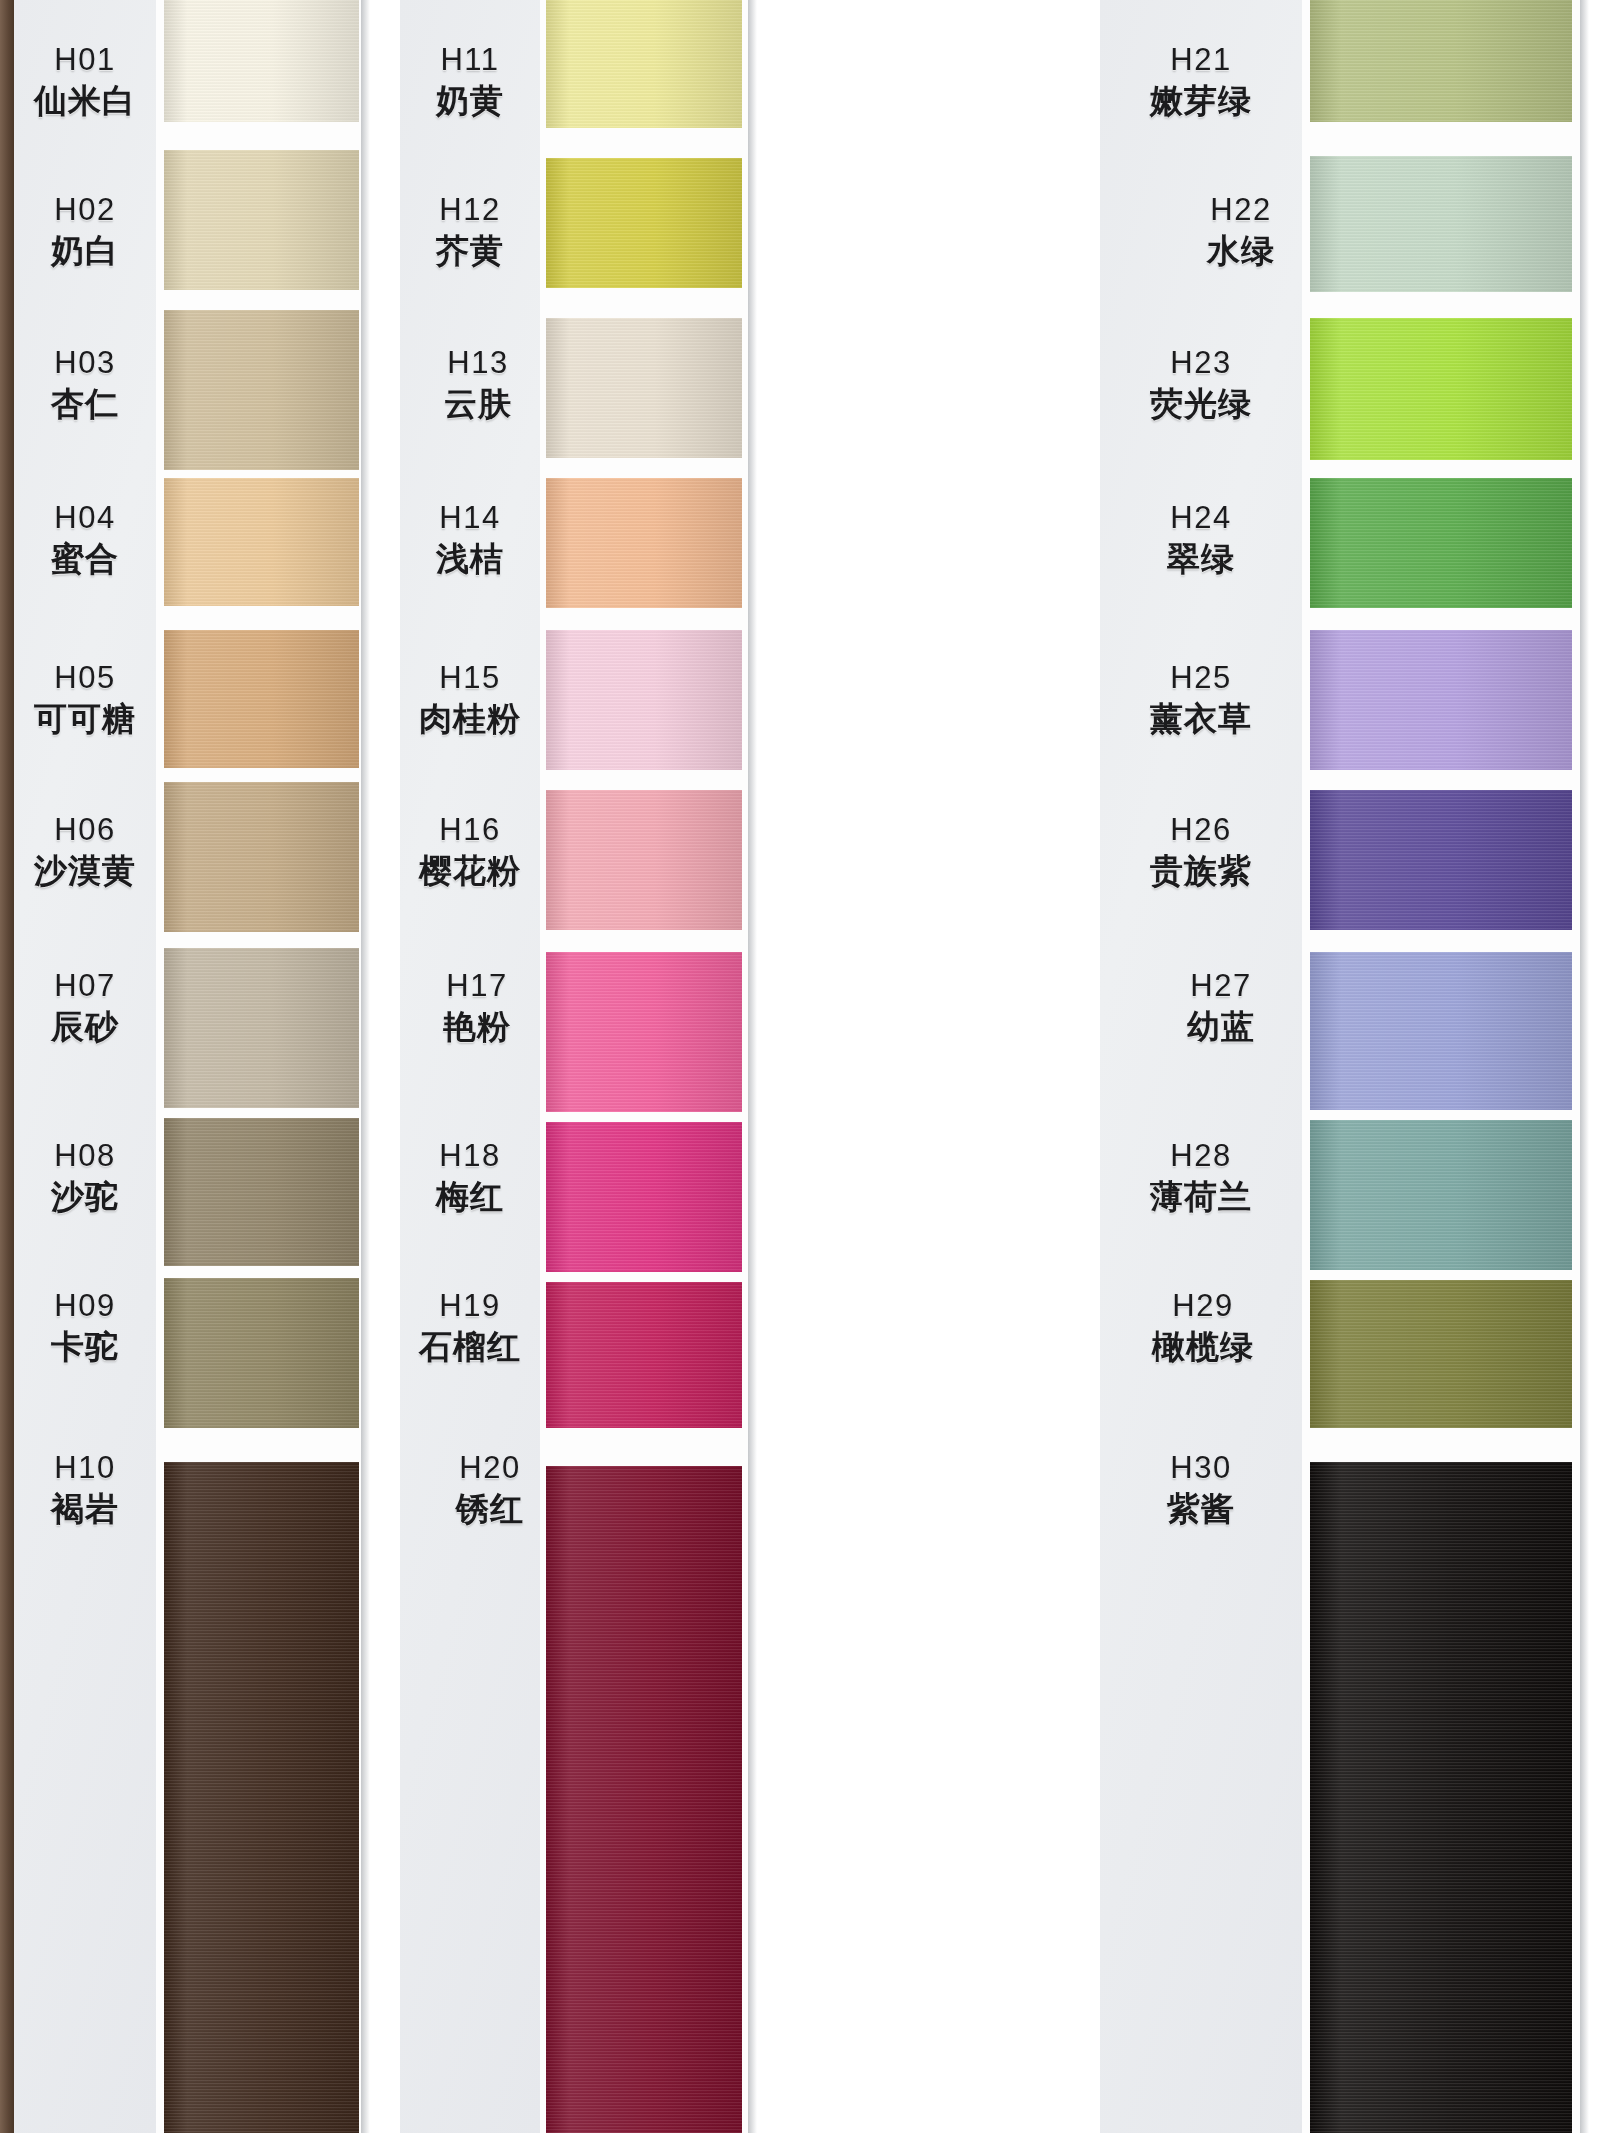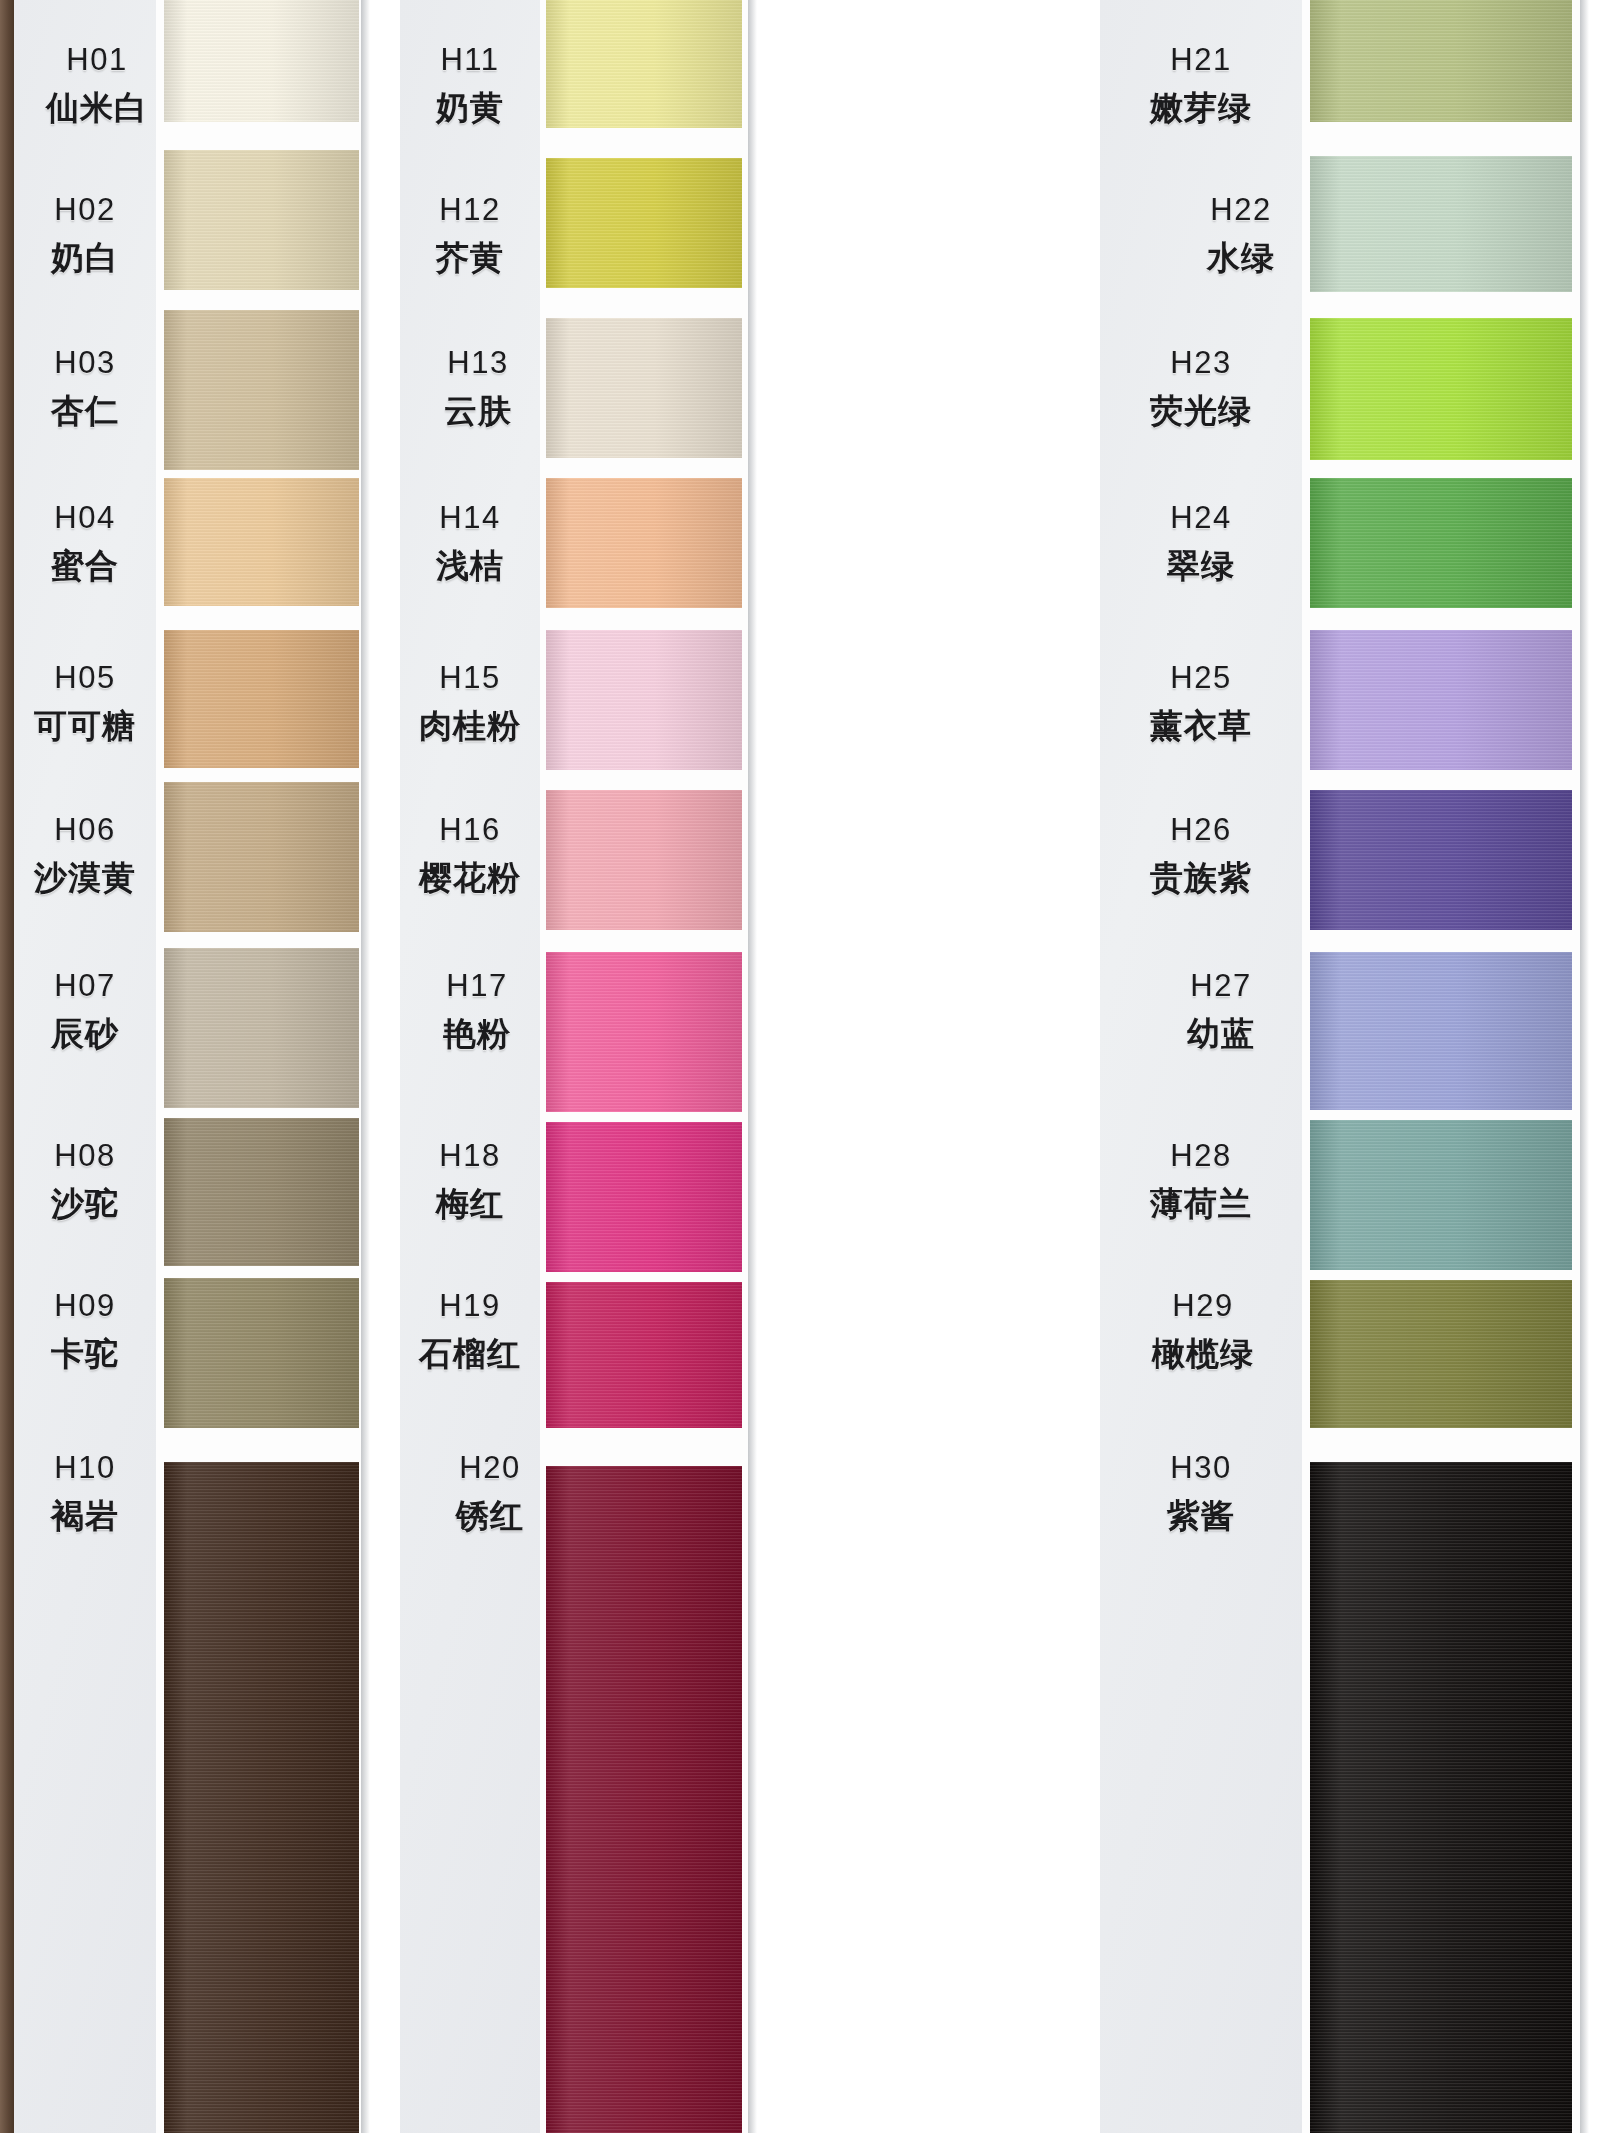--- a/index.html
+++ b/index.html
@@ -54,21 +54,21 @@
     display:block;
     font-size:31px;
     letter-spacing:1.5px;
     font-weight:500;
   }
   .label .name{
     display:block;
     font-size:33px;
     letter-spacing:1px;
     font-weight:700;
-    margin-top:12px;
+    margin-top:5px;
     font-family:"DejaVu Sans","Liberation Sans",sans-serif;
   }
 
   
   .swatch{
     position:absolute;
     left:0;
     width:100%;
     overflow:hidden;
   }
@@ -100,21 +100,21 @@
 
 <div class="table-edge"></div>
 <div class="sheet"></div>
 
 <div id="board">
     <div class="strip-paper" style="left: 156px; width: 205px;"></div>
     <div class="card" style="left: 14px; width: 142px;"></div>
     <div class="swatch" style="left: 164px; width: 195px; top: 0px; height: 122px;">
       <div class="fill" style="background: rgb(247, 243, 228);"></div>
     </div>
-    <div class="label" style="left: 14px; width: 142px; top: 42px; padding-left: 12px;">
+    <div class="label" style="left: 14px; width: 142px; top: 42px;">
       <span class="code">H01</span>
       <span class="name">仙米白</span>
     </div>
     <div class="swatch" style="left: 164px; width: 195px; top: 150px; height: 140px;">
       <div class="fill" style="background: rgb(226, 215, 180);"></div>
     </div>
     <div class="label" style="left: 14px; width: 142px; top: 192px;">
       <span class="code">H02</span>
       <span class="name">奶白</span>
     </div>

